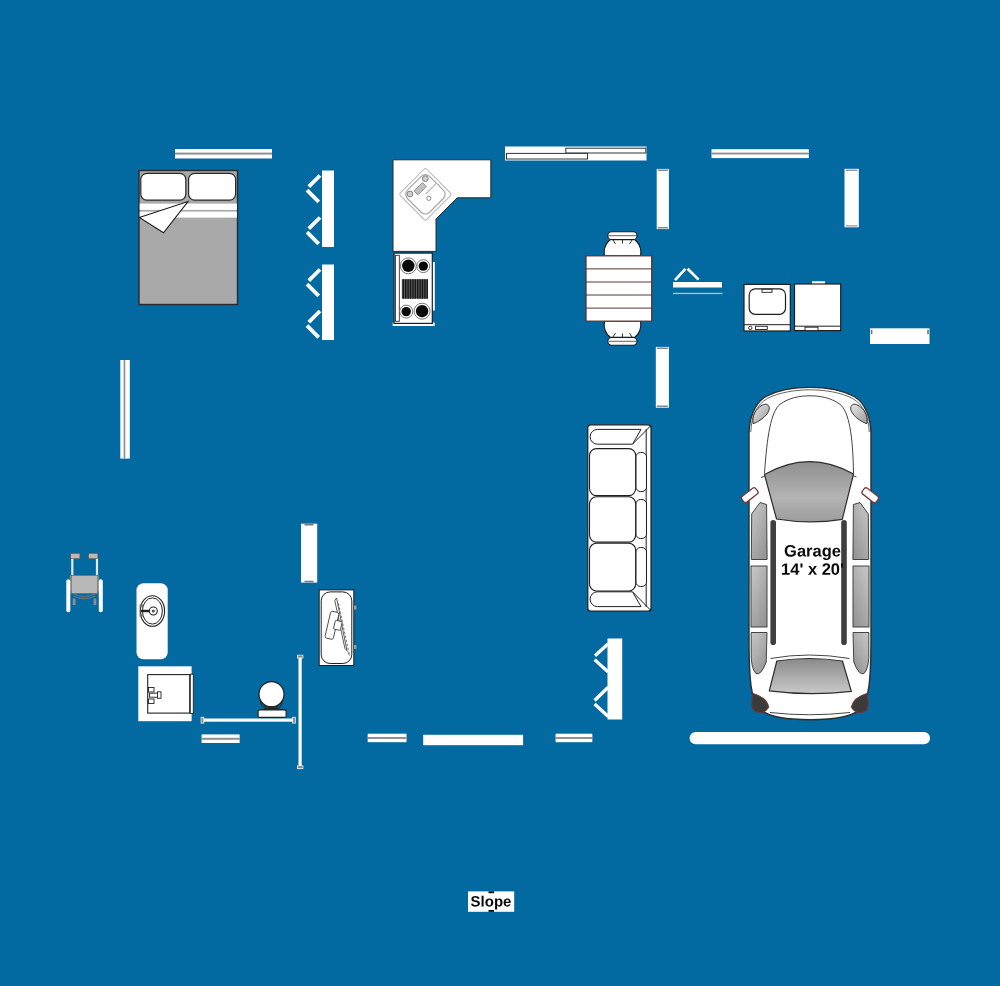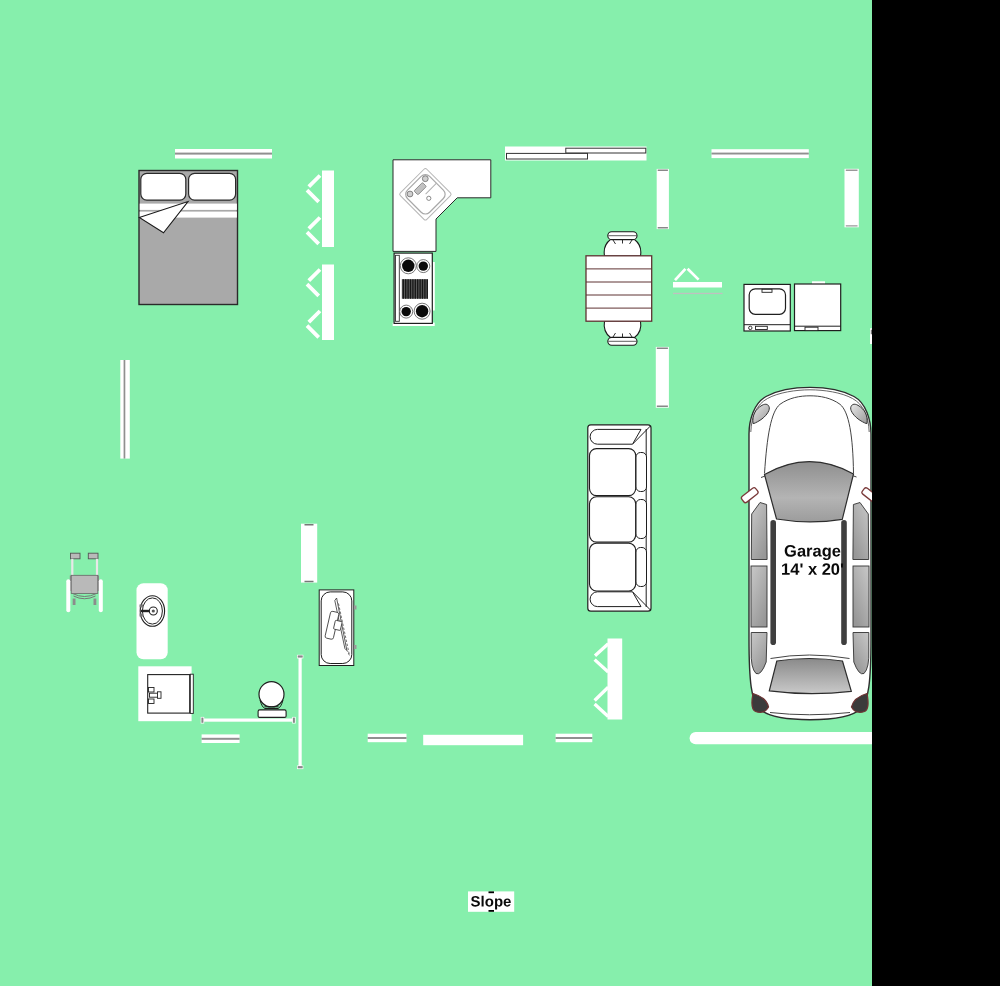--- a/index.html
+++ b/index.html
@@ -1,14 +1,14 @@
 <!DOCTYPE html>
 <html><head><meta charset="utf-8"><style>
 html,body{margin:0;padding:0;background:#000;}
-#c{position:relative;width:872px;height:986px;background:#86efac;overflow:hidden;transform:translateZ(0);will-change:transform;}
+#c{position:relative;width:1000px;height:986px;background:#0369a1;overflow:hidden;transform:translateZ(0);will-change:transform;}
 text{font-family:"Liberation Sans",sans-serif;font-weight:bold;fill:#0a0a0a;}
 </style></head><body>
 <div id="c">
 <svg width="1000" height="986" viewBox="0 0 1000 986">
 <defs>
 <linearGradient id="gv" x1="0" y1="0" x2="0" y2="1">
 <stop offset="0" stop-color="#8f8f8f"></stop>
           <stop offset="0.6" stop-color="#b4b4b4"></stop>
           <stop offset="1" stop-color="#9c9c9c"></stop>
 </linearGradient>

